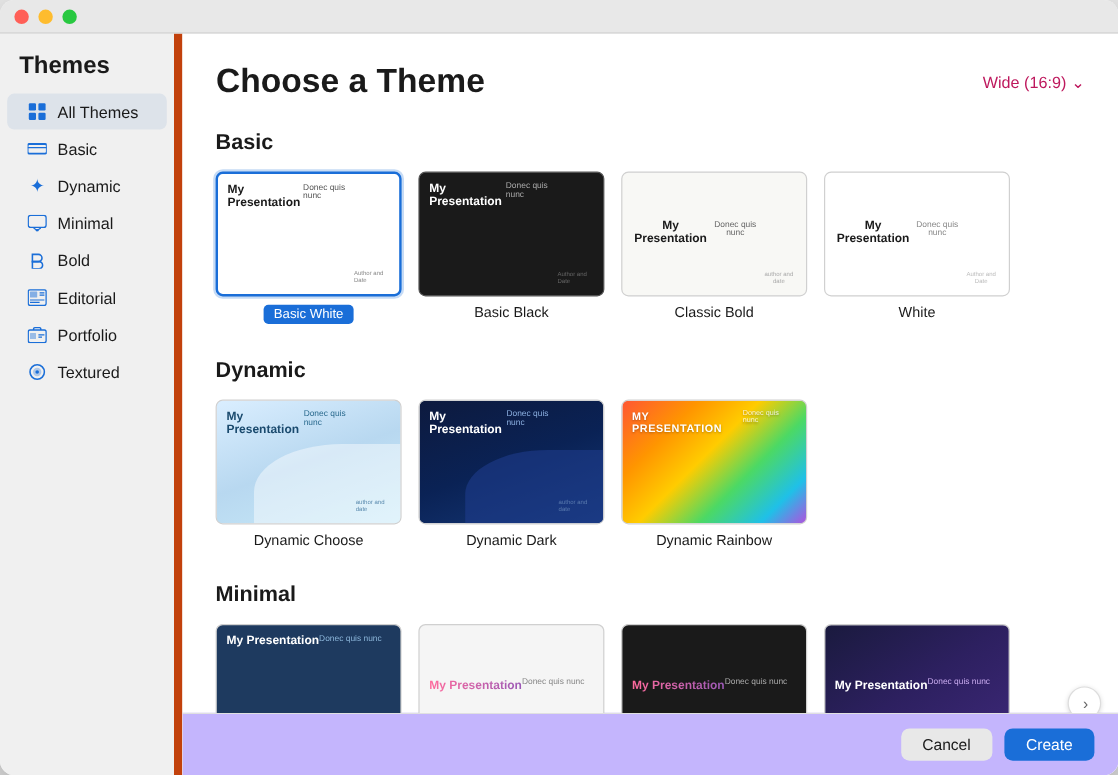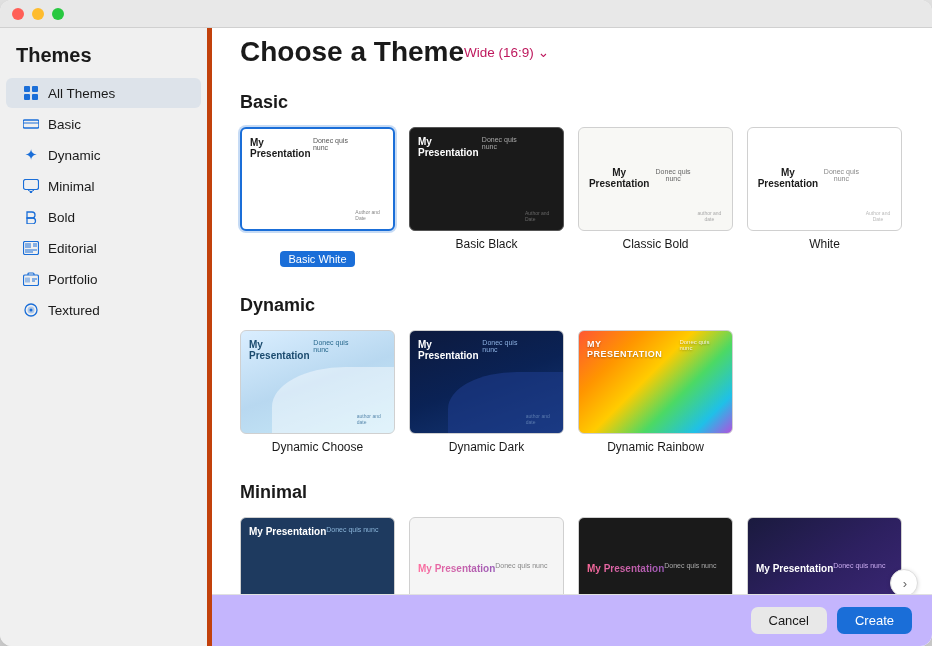--- a/index.html
+++ b/index.html
@@ -39,23 +39,23 @@
     }
     .traffic-close { background: #ff5f57; }
     .traffic-min { background: #febc2e; }
     .traffic-max { background: #28c840; }
     .content {
       display: flex;
       flex: 1;
       overflow: hidden;
     }
     .sidebar {
-      width: 212px;
+      width: 152px;
       background: #f0f0f0;
-      border-right: 5px solid #c2410c;
+      border-right: 7px solid #c2410c;
       padding: 8px 0;
       flex-shrink: 0;
       overflow-y: auto;
     }
     .sidebar-header {
       font-size: 20px;
       font-weight: 700;
       color: #1a1a1a;
       padding: 8px 16px 10px;
     }
@@ -84,22 +84,22 @@
     .main {
       flex: 1;
       display: flex;
       flex-direction: column;
       overflow: hidden;
       background: #ffffff;
     }
     .main-header {
       display: flex;
       align-items: center;
-      justify-content: flex-start;
-      padding: 8px 28px 16px;
+      justify-content: space-between;
+      padding: 24px 28px 16px;
       flex-shrink: 0;
     }
     .main-title {
       font-size: 28px;
       font-weight: 700;
       color: #1a1a1a;
     }
     .aspect-ratio-selector {
       display: flex;
       align-items: center;
@@ -161,21 +161,21 @@
       color: #1a1a1a;
       margin-top: 6px;
       text-align: center;
     }
     .selected-badge {
       background: #1a6ed8;
       color: white;
       font-size: 11px;
       padding: 2px 8px;
       border-radius: 4px;
-      margin-top: 20px;
+      margin-top: 7px;
     }
     .thumb-content {
       width: 100%; height: 100%;
       display: flex;
       flex-direction: row;
       justify-content: center;
       padding: 8px;
     }
     .thumb-title {
       font-size: 9px;

